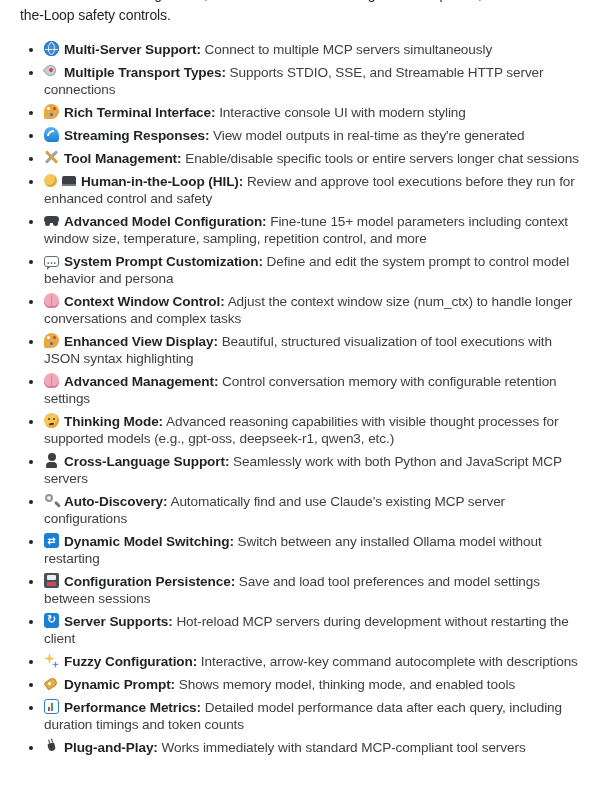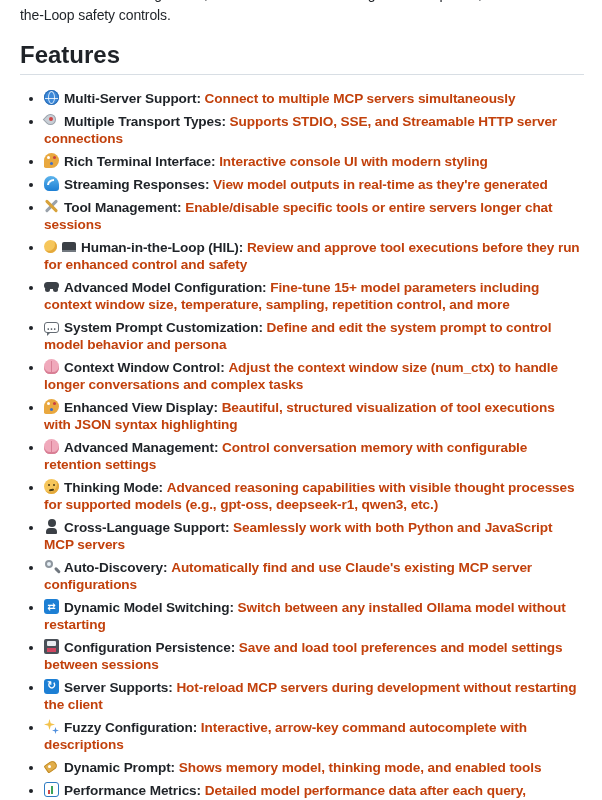--- a/index.html
+++ b/index.html
@@ -12,21 +12,21 @@
   .intro{font-size:14px;line-height:21px;margin:0;color:#1f2328;letter-spacing:-0.1px;}
   .features-heading{
     font-size:24px;font-weight:700;line-height:26px;
     margin:16px 0 0 0;padding-bottom:6px;border-bottom:1px solid #d8dee4;color:#1f2328;
   }
   ul.features-list{margin:15px 0 0 0;padding:0 0 0 24px;list-style:disc outside;}
   li.feature-item{
     font-size:13.6px;line-height:17px;margin:0 0 6px 0;letter-spacing:-0.1px;
   }
   li.feature-item .ft{font-weight:700;color:#1f2328;}
-  li.feature-item .fd{color:#c2410c;font-weight:bold;}
+  li.feature-item .fd{color:#404040;}
 
   
   .ic{display:inline-block;width:15px;height:15px;margin-right:5px;vertical-align:-2px;position:relative;border-radius:3px;}
   .ic::before,.ic::after{content:"";position:absolute;}
 
   .ic-globe{background:#3d89d8;border-radius:50%;box-shadow:inset 0 0 0 1px #2a6cb5;}
   .ic-globe::before{left:50%;top:1px;bottom:1px;width:7px;margin-left:-3.5px;border:1px solid rgba(255,255,255,.8);border-radius:50%;box-sizing:border-box;}
   .ic-globe::after{top:50%;left:1px;right:1px;border-top:1px solid rgba(255,255,255,.8);}
 
   .ic-rocket::before{left:1px;top:1px;width:11px;height:11px;background:#c9cfd6;border:1px solid #9aa2ab;box-sizing:border-box;border-radius:50% 50% 50% 0;transform:rotate(45deg);}
@@ -87,21 +87,20 @@
 
   .ic-plug{transform:rotate(-15deg);}
   .ic-plug::before{left:4px;top:4px;width:7px;height:8px;background:#3b4046;border-radius:2px 2px 4px 4px;}
   .ic-plug::after{left:5.5px;top:0;width:1.5px;height:4px;background:#3b4046;box-shadow:3px 0 0 #3b4046;}
 </style>
 </head>
 <body>
 
 <div class="page">
   <p class="intro">advanced model configuration, MCP servers hot-reloading for development, and Human-in-the-Loop safety controls.</p>
-  <h2 class="features-heading">Features</h2>
   <ul class="features-list" id="features-list">
   <li class="feature-item"><span class="ic ic-globe"></span><strong class="ft">Multi-Server Support:</strong> <span class="fd">Connect to multiple MCP servers simultaneously</span></li>
 
   <li class="feature-item"><span class="ic ic-rocket"></span><strong class="ft">Multiple Transport Types:</strong> <span class="fd">Supports STDIO, SSE, and Streamable HTTP server connections</span></li>
 
   <li class="feature-item"><span class="ic ic-palette"></span><strong class="ft">Rich Terminal Interface:</strong> <span class="fd">Interactive console UI with modern styling</span></li>
 
   <li class="feature-item"><span class="ic ic-wave"></span><strong class="ft">Streaming Responses:</strong> <span class="fd">View model outputs in real-time as they're generated</span></li>
 
   <li class="feature-item"><span class="ic ic-tools"></span><strong class="ft">Tool Management:</strong> <span class="fd">Enable/disable specific tools or entire servers longer chat sessions</span></li>

